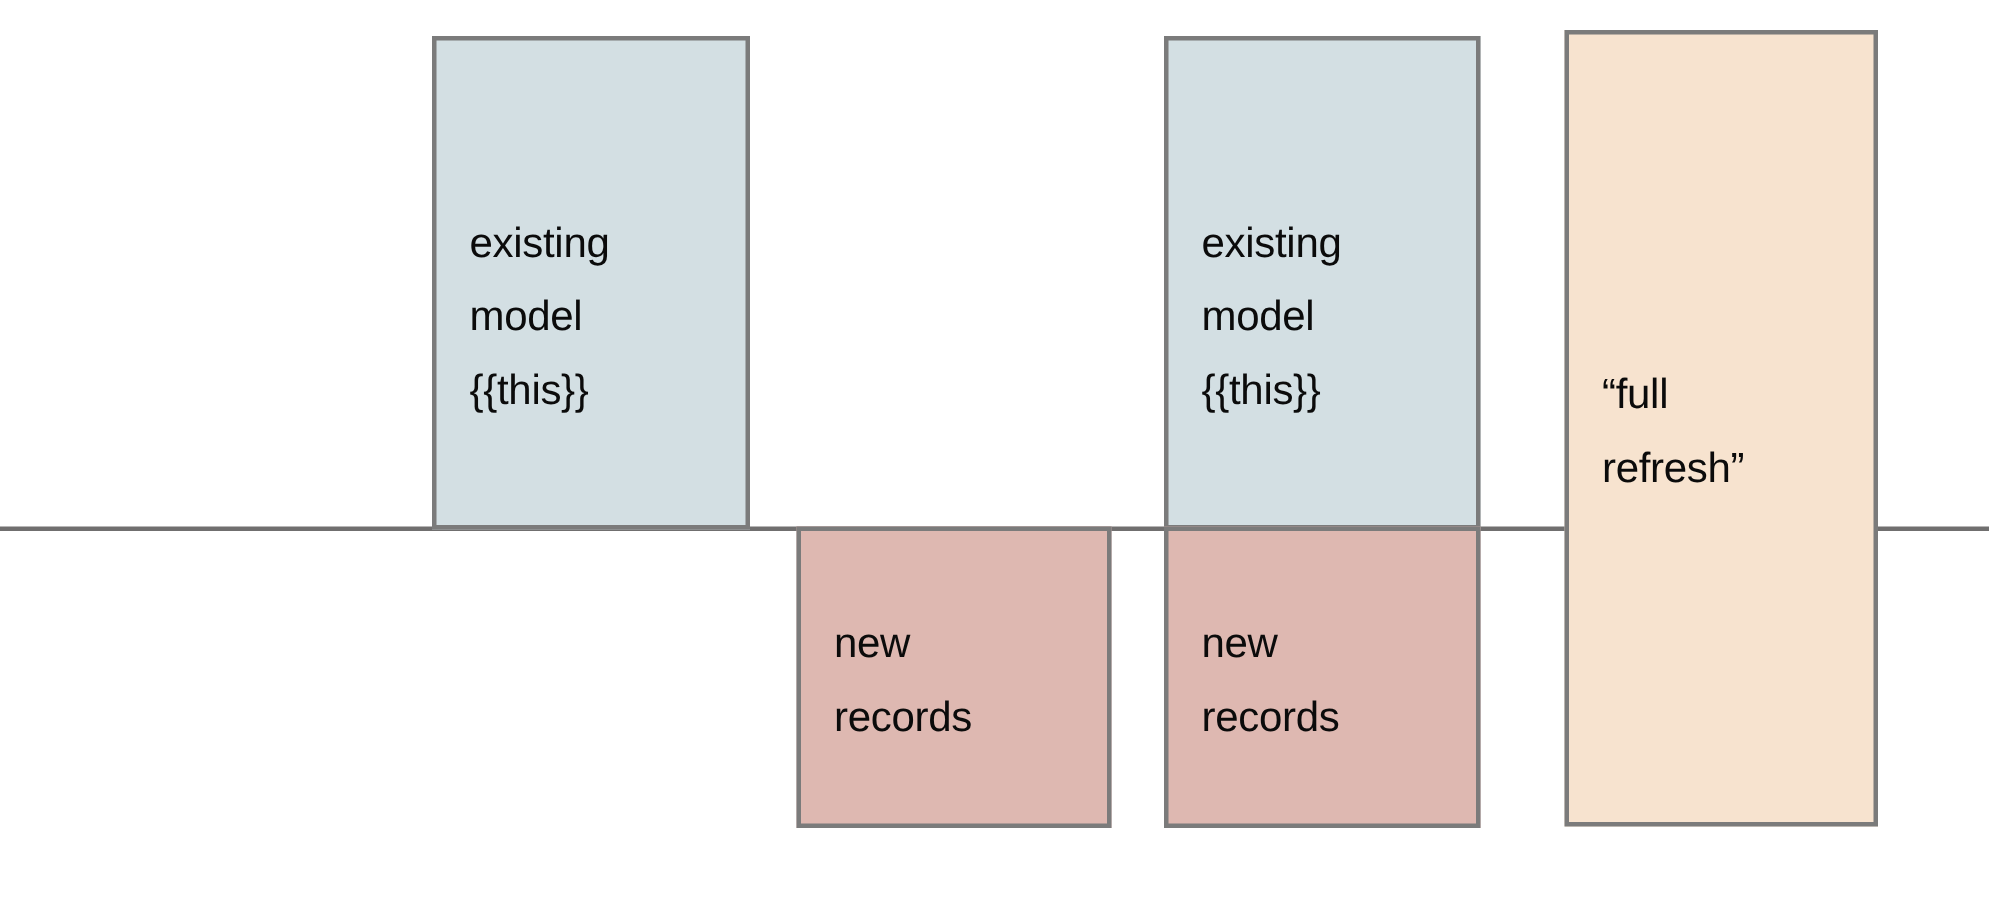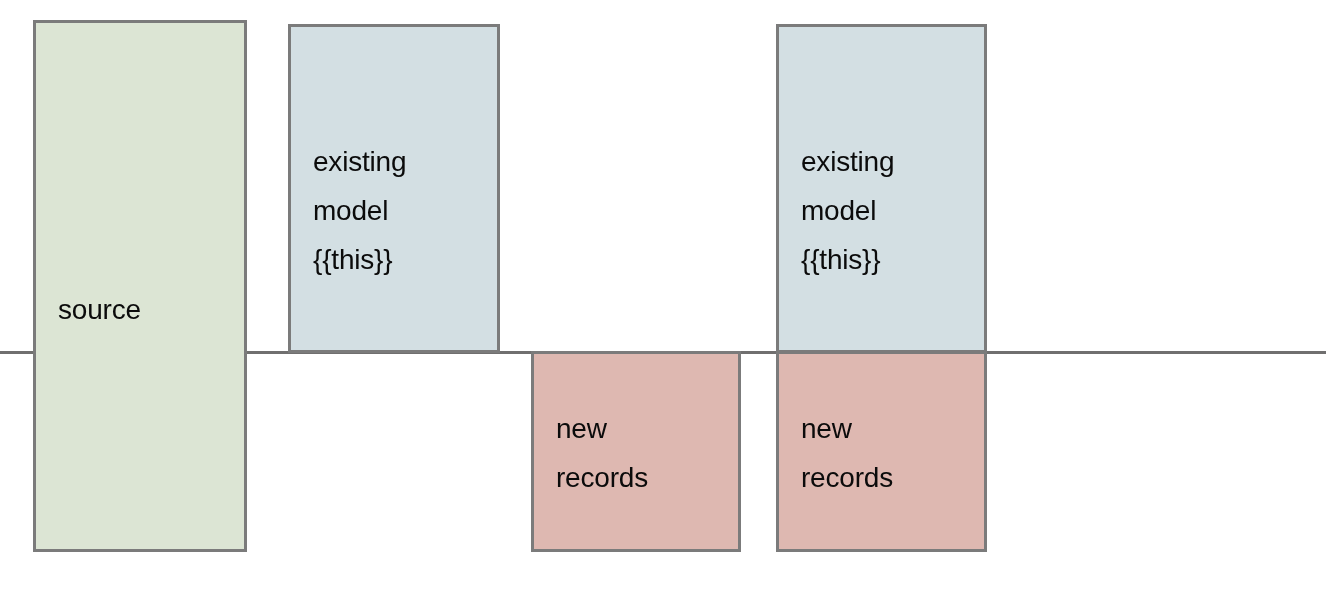--- a/index.html
+++ b/index.html
@@ -94,23 +94,20 @@
   }
   #block-full-refresh .label { top: 215px; }
 </style>
 </head>
 <body>
 
 <div id="canvas">
 
   <div class="divider"></div>
 
-  <div class="block" id="block-source">
-    <div class="label">source</div>
-  </div>
 
   <div class="block" id="block-existing-1">
     <div class="label">existing
 model
 {{this}}</div>
   </div>
 
   <div class="block" id="block-new-1">
     <div class="label">new
 records</div>
@@ -120,14 +117,18 @@
     <div class="label">existing
 model
 {{this}}</div>
   </div>
 
   <div class="block" id="block-new-2">
     <div class="label">new
 records</div>
   </div>
 
+  <div class="block" id="block-full-refresh">
+    <div class="label">“full
+refresh”</div>
+  </div>
 
 </div>
 
 </body></html>

